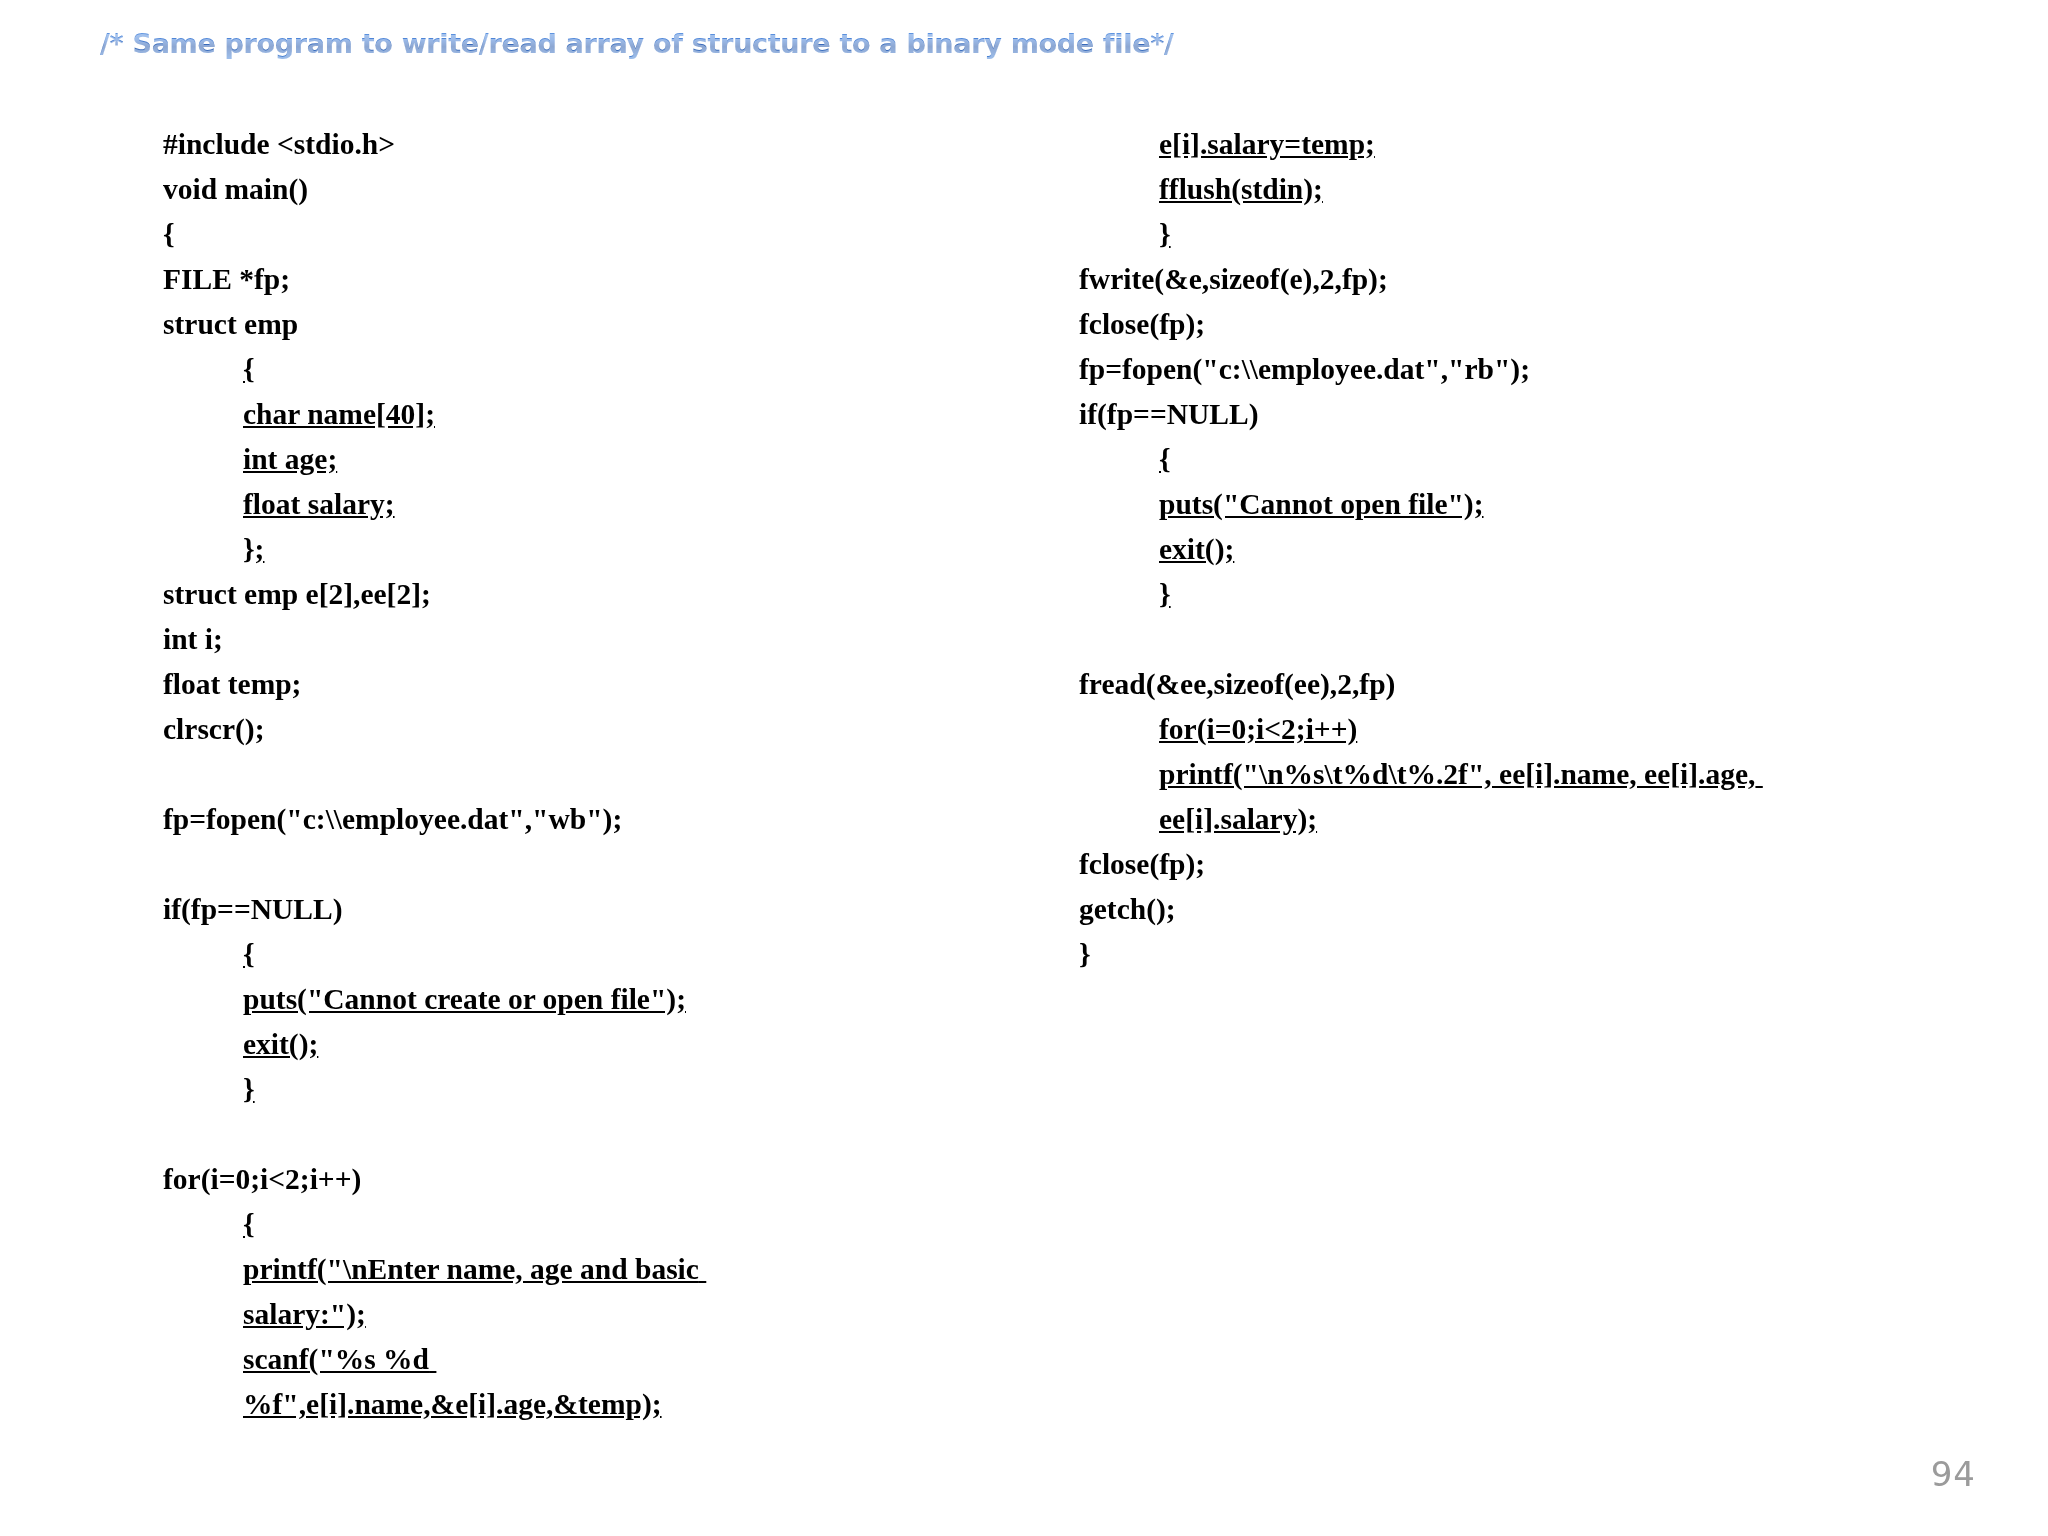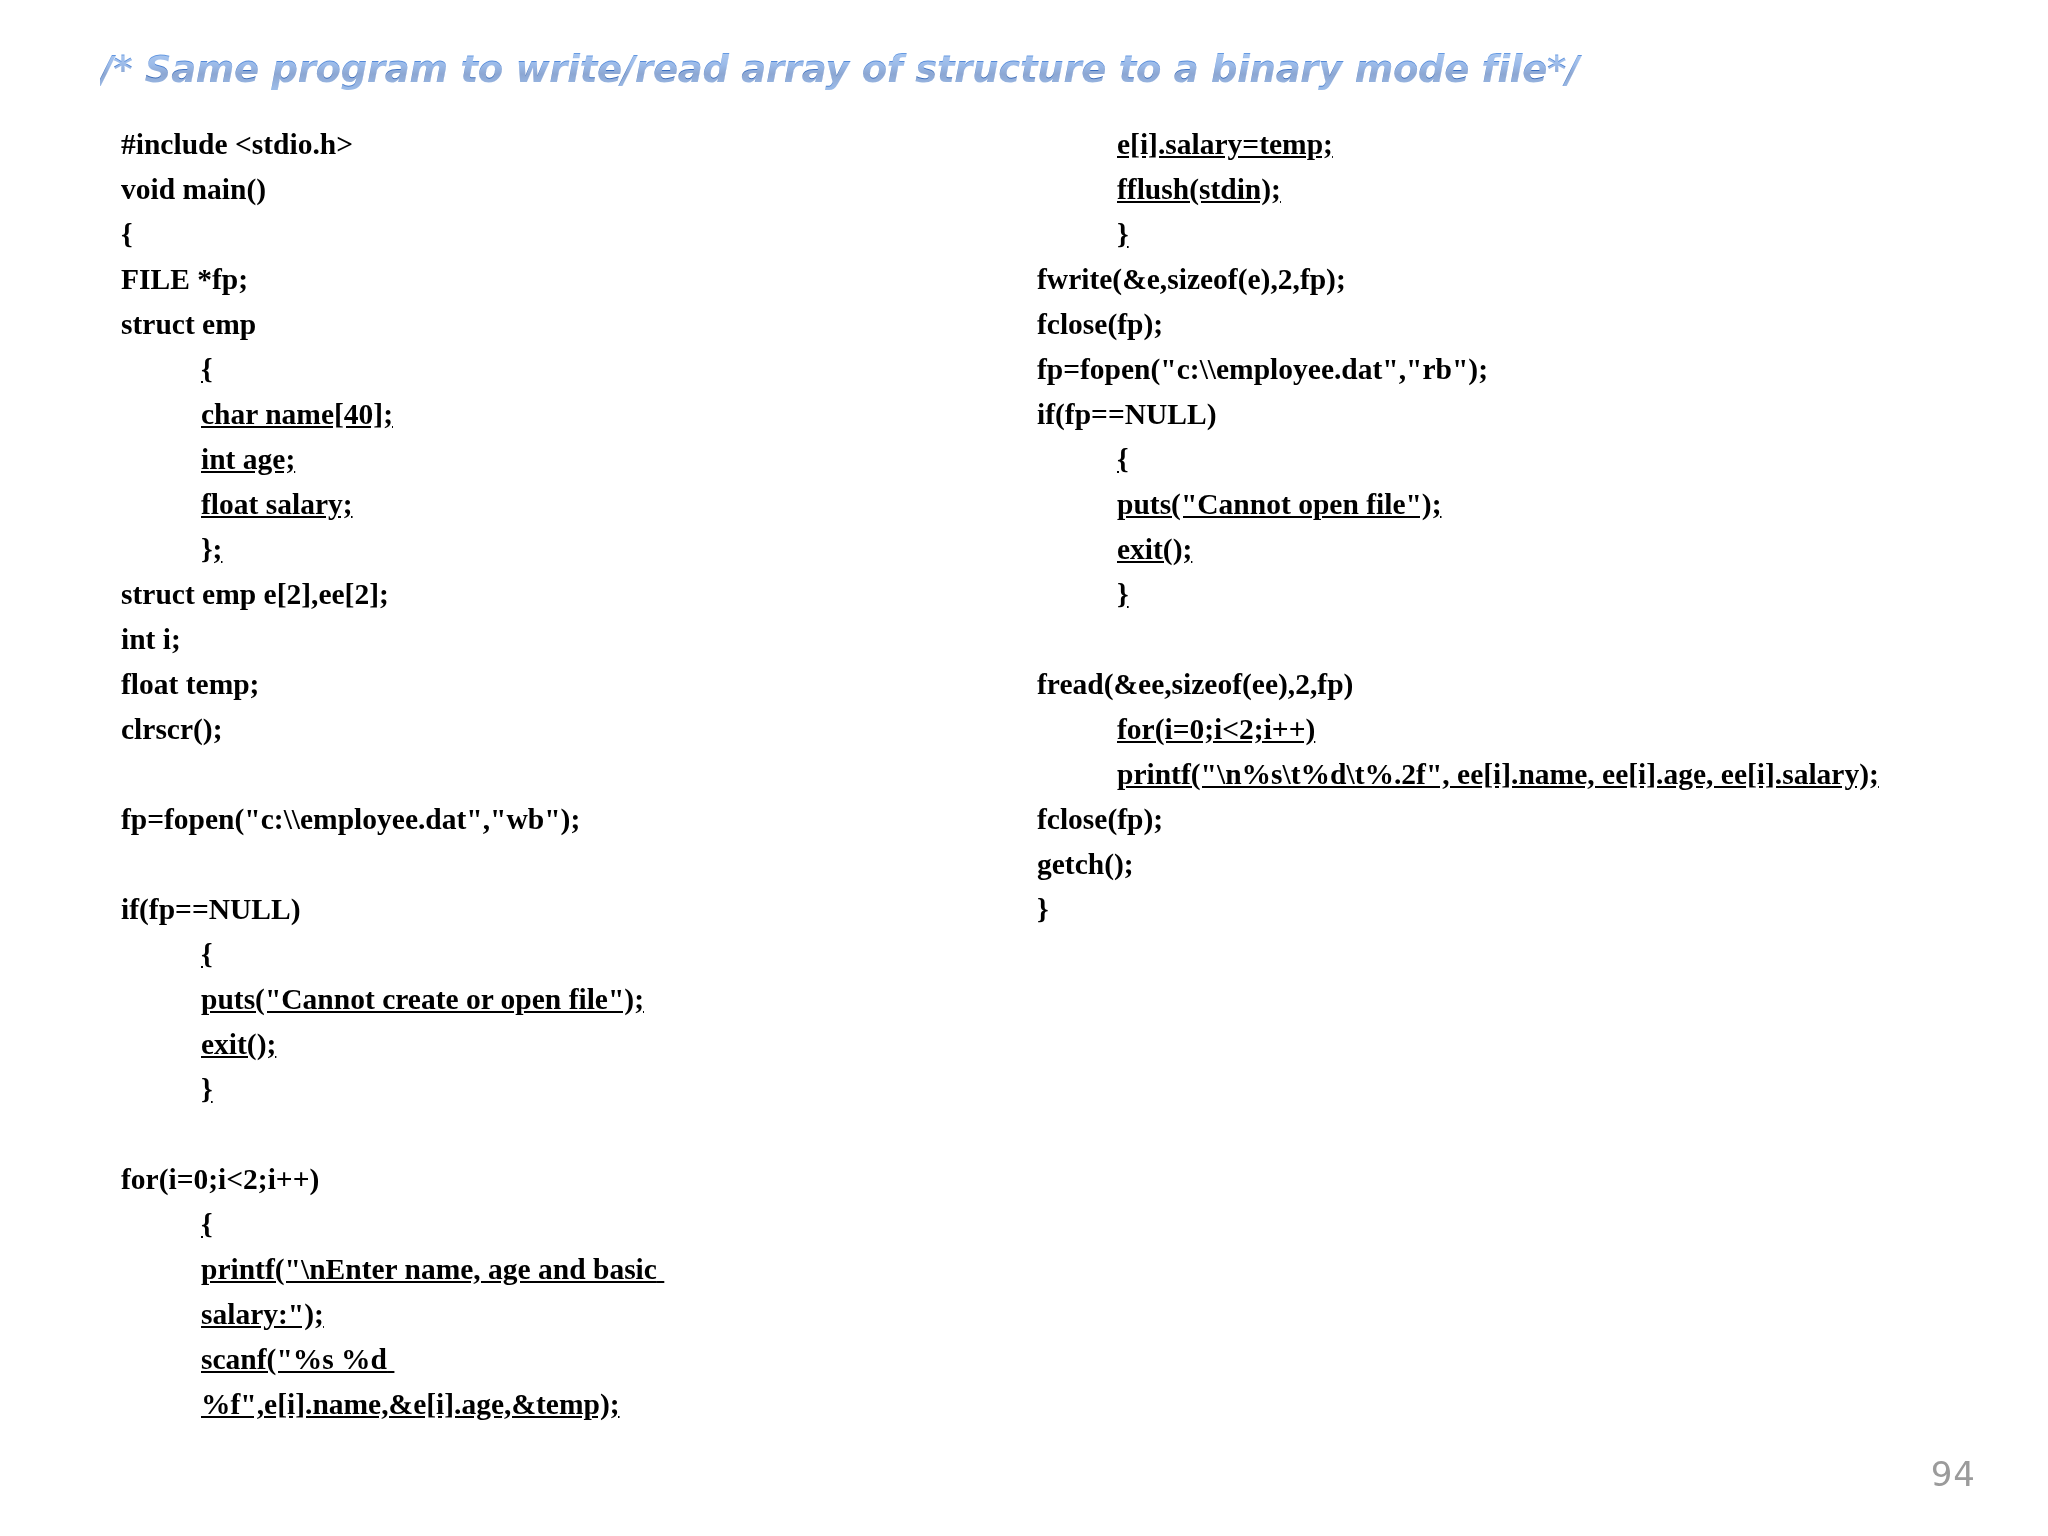--- a/index.html
+++ b/index.html
@@ -20,35 +20,34 @@
     position: relative;
     width: 2048px;
     height: 1536px;
     background: #ffffff;
   }
 
   
   .slide-title {
     position: absolute;
     left: 100px;
-    top: 24px;
+    top: 10px;
     width: 1840px;
     font-family: "DejaVu Sans", "Liberation Sans", sans-serif;
     font-weight: bold;
-    font-size: 37px;
+    font-size: 27px;
     line-height: 1.15;
     letter-spacing: -0.3px;
     color: #3e7ad1;
     background: linear-gradient(180deg, #6fa3e8 0%, #4a82d6 38%, #2f5fae 60%, #4f8adb 100%);
     -webkit-background-clip: text;
     background-clip: text;
     -webkit-text-fill-color: transparent;
     text-shadow: 0 1px 0 rgba(255,255,255,0.45);
     white-space: nowrap;
-    font-style: italic;
   }
 
   
   .code-col {
     position: absolute;
     font-family: "Liberation Serif", "DejaVu Serif", serif;
     font-weight: bold;
     font-size: 29.5px;
     line-height: 45px;
     color: #000000;
@@ -61,20 +60,21 @@
   }
   .code-col.right {
     left: 1037px;
     top: 122px;
     width: 880px;
   }
 
   .code-line {
     min-height: 45px;
     white-space: pre-wrap;
+    margin-left: 42px;
   }
   .code-line.blank {
     min-height: 45px;
   }
   
   .ind-0 { padding-left: 0; }
   .ind-1 { padding-left: 80px; text-decoration: underline; }
 
   
   .page-number {

